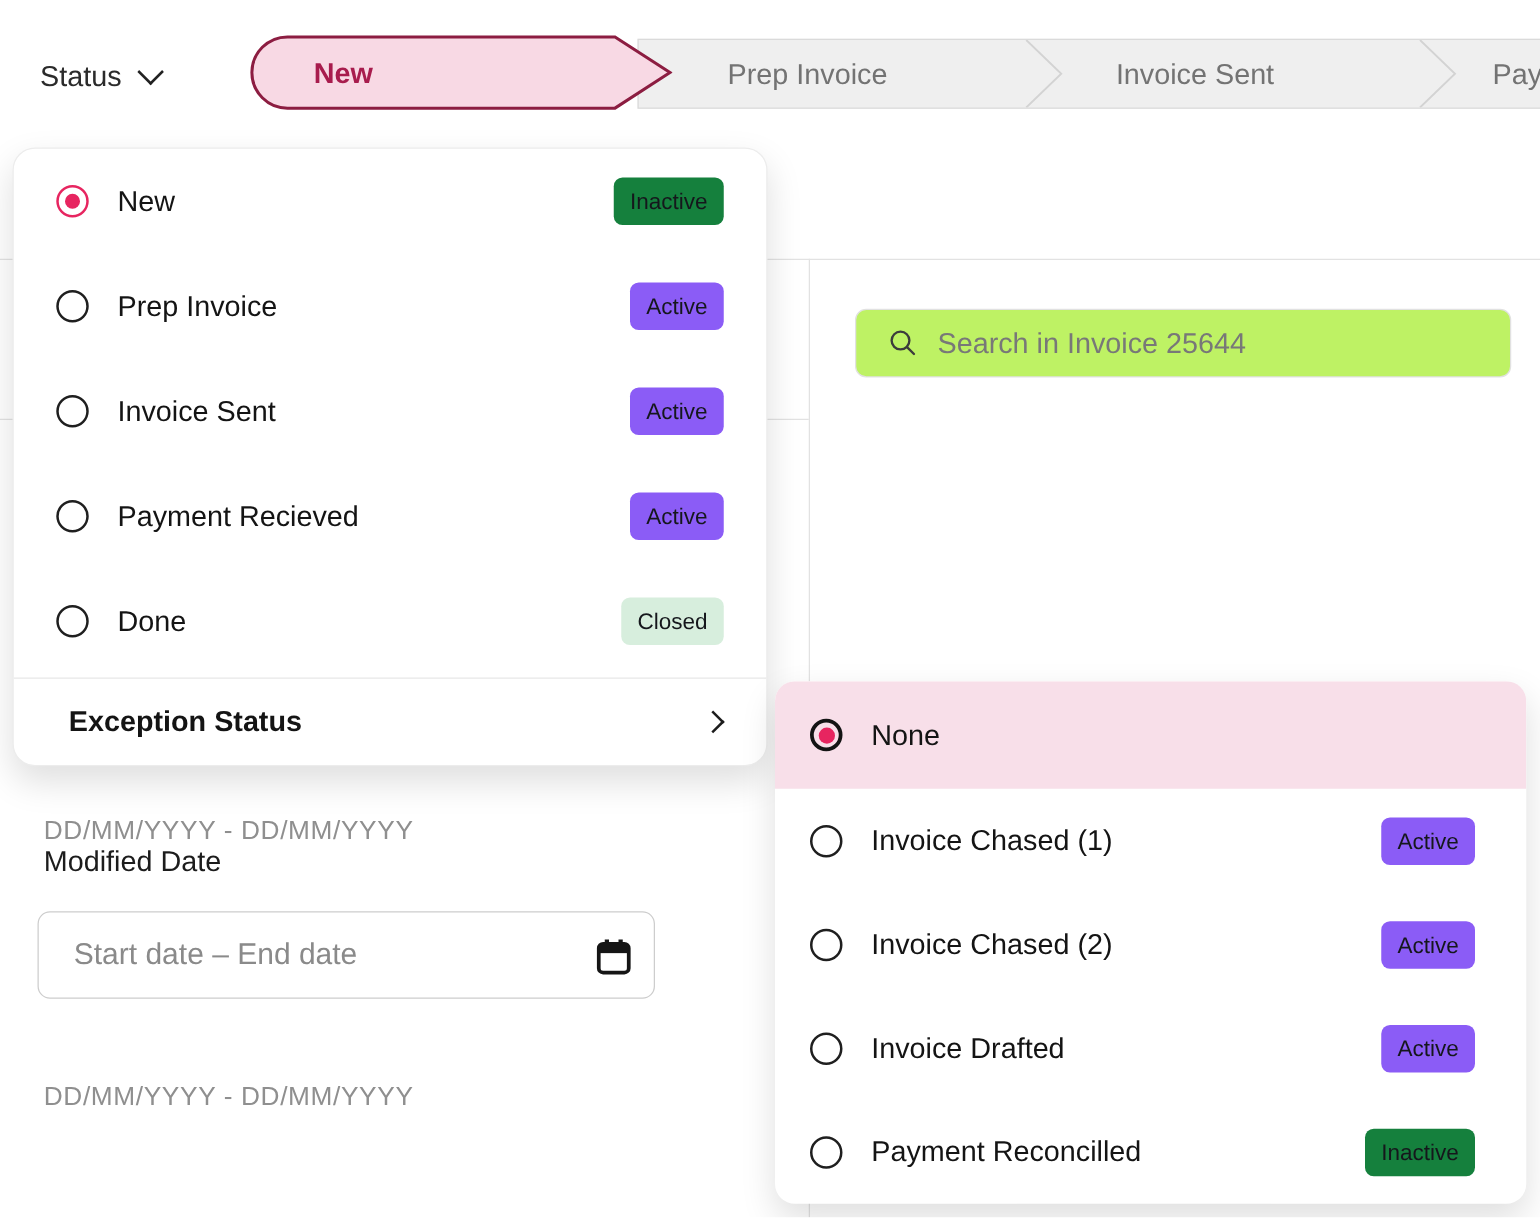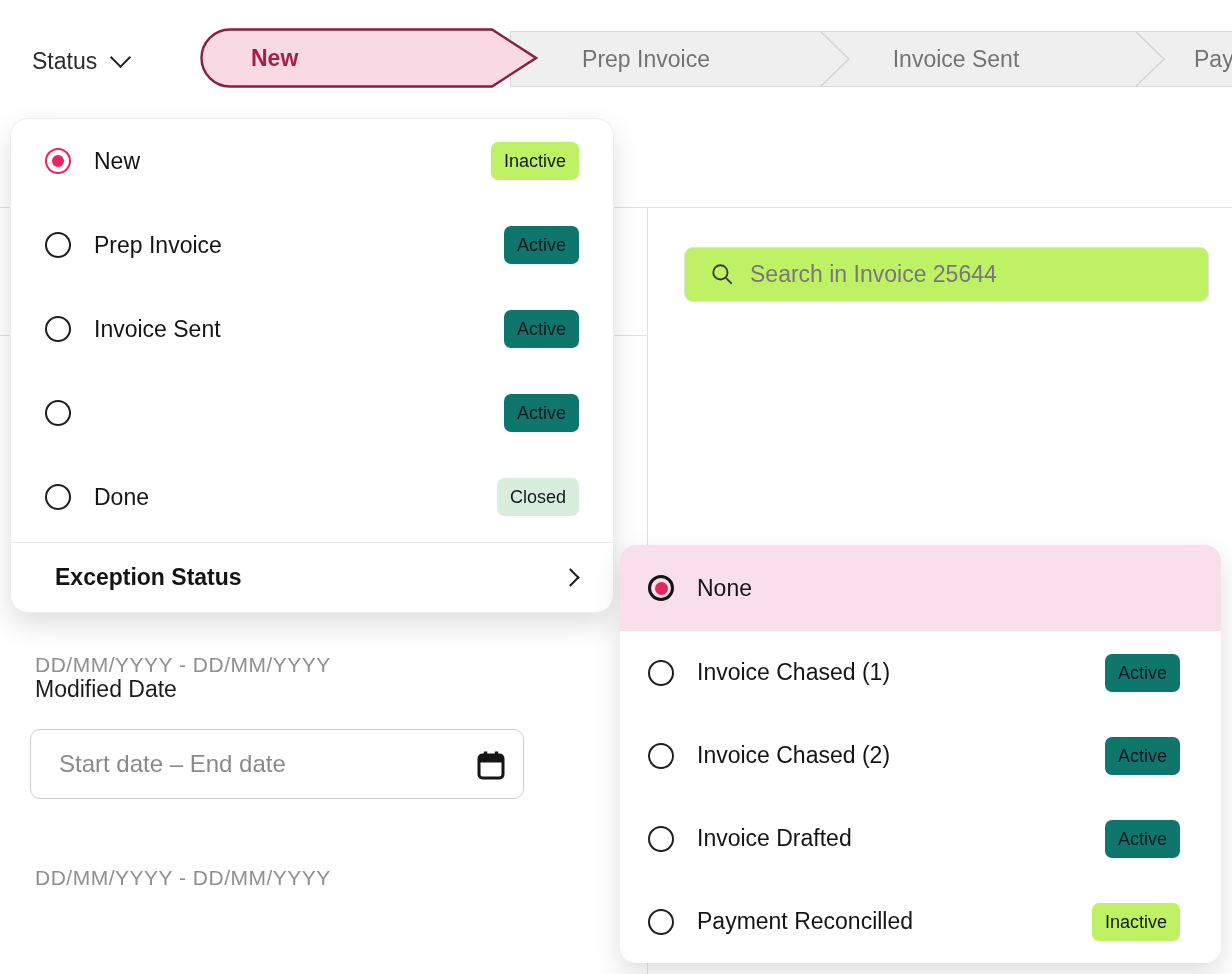--- a/index.html
+++ b/index.html
@@ -51,22 +51,22 @@
   .row--selected{background:#f8dfe9;}
 
   .radio{width:26px;height:26px;border-radius:50%;border:2px solid #1f1f1f;box-sizing:border-box;flex:none;position:relative;}
   .radio--sel-crimson{border:2.5px solid #e72560;}
   .radio--sel-crimson::after{content:"";position:absolute;inset:0;margin:auto;width:12px;height:12px;border-radius:50%;background:#e72560;}
   .radio--sel-dark{border:3px solid #141414;}
   .radio--sel-dark::after{content:"";position:absolute;inset:0;margin:auto;width:13px;height:13px;border-radius:50%;background:#e72560;}
 
   .menu-label{margin-left:23px;font-size:23px;color:#141414;white-space:nowrap;}
   .badge{margin-left:auto;font-size:18px;line-height:1;padding:10px 13px;border-radius:7px;color:#15171c;white-space:nowrap;}
-  .badge--active{background:#0f766e;}
-  .badge--inactive{background:#bef264;}
+  .badge--active{background:#8b5cf6;}
+  .badge--inactive{background:#15803d;}
   .badge--closed{background:#d7eedd;}
 
   .menu-divider{height:1px;background:#e7e7e7;margin-top:3px;}
   .menu-footer{height:69px;display:flex;align-items:center;padding:0 36px 0 44px;cursor:pointer;font-weight:bold;}
   .menu-footer .menu-label{margin-left:0;}
   .chev-right{margin-left:auto;width:11px;height:11px;border-top:2.4px solid #1c1c1c;border-right:2.4px solid #1c1c1c;transform:rotate(45deg);}
 </style>
 </head>
 <body>
 
@@ -130,20 +130,21 @@
       <span class="menu-label">Prep Invoice</span>
       <span class="badge badge--active">Active</span>
     </div>
     <div class="menu-row">
       <span class="radio"></span>
       <span class="menu-label">Invoice Sent</span>
       <span class="badge badge--active">Active</span>
     </div>
     <div class="menu-row">
       <span class="radio"></span>
+      <span class="menu-label">Payment Recieved</span>
       <span class="badge badge--active">Active</span>
     </div>
     <div class="menu-row">
       <span class="radio"></span>
       <span class="menu-label">Done</span>
       <span class="badge badge--closed">Closed</span>
     </div>
     <div class="menu-divider"></div>
     <div class="menu-footer">
       <span class="menu-label">Exception Status</span>

